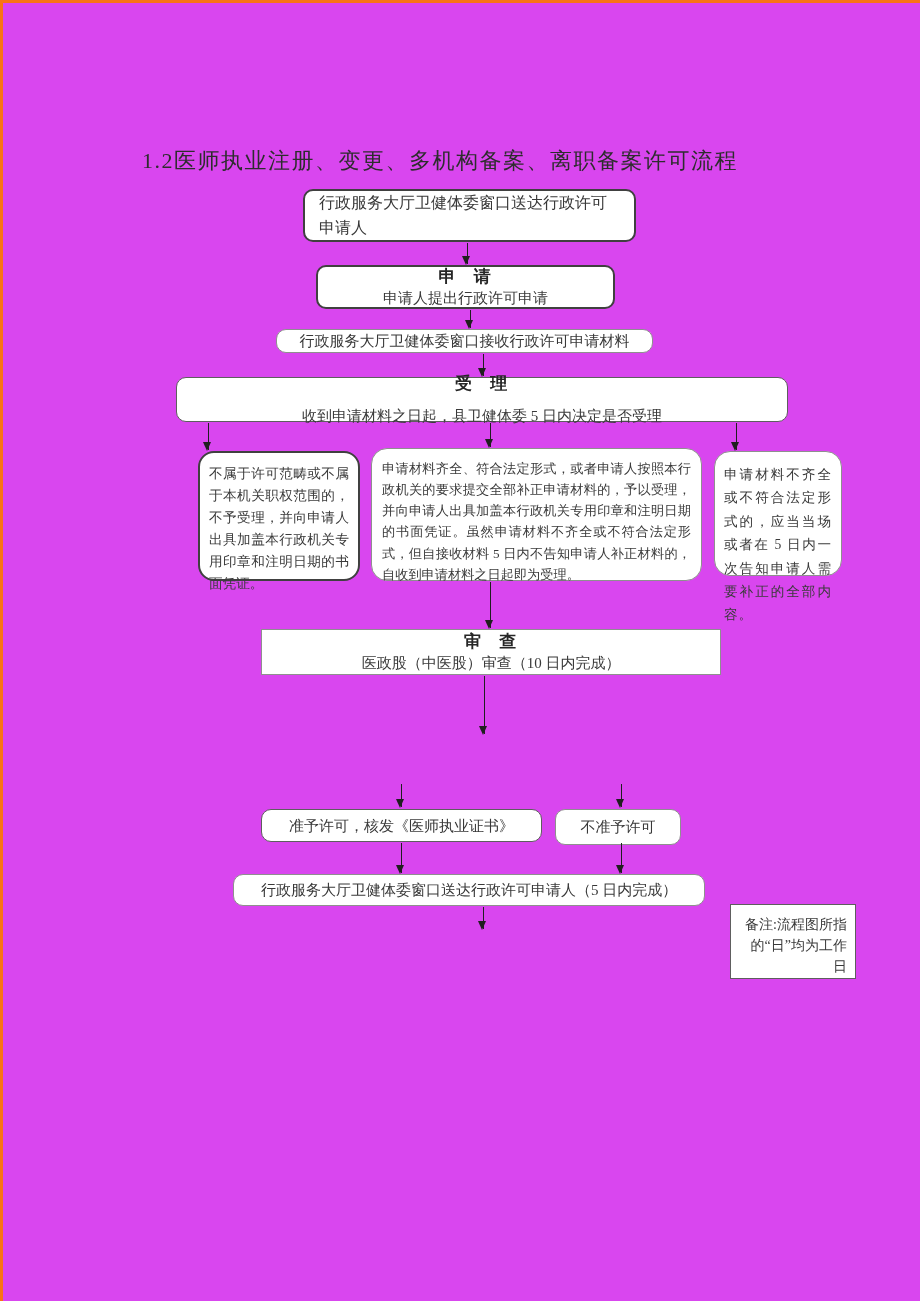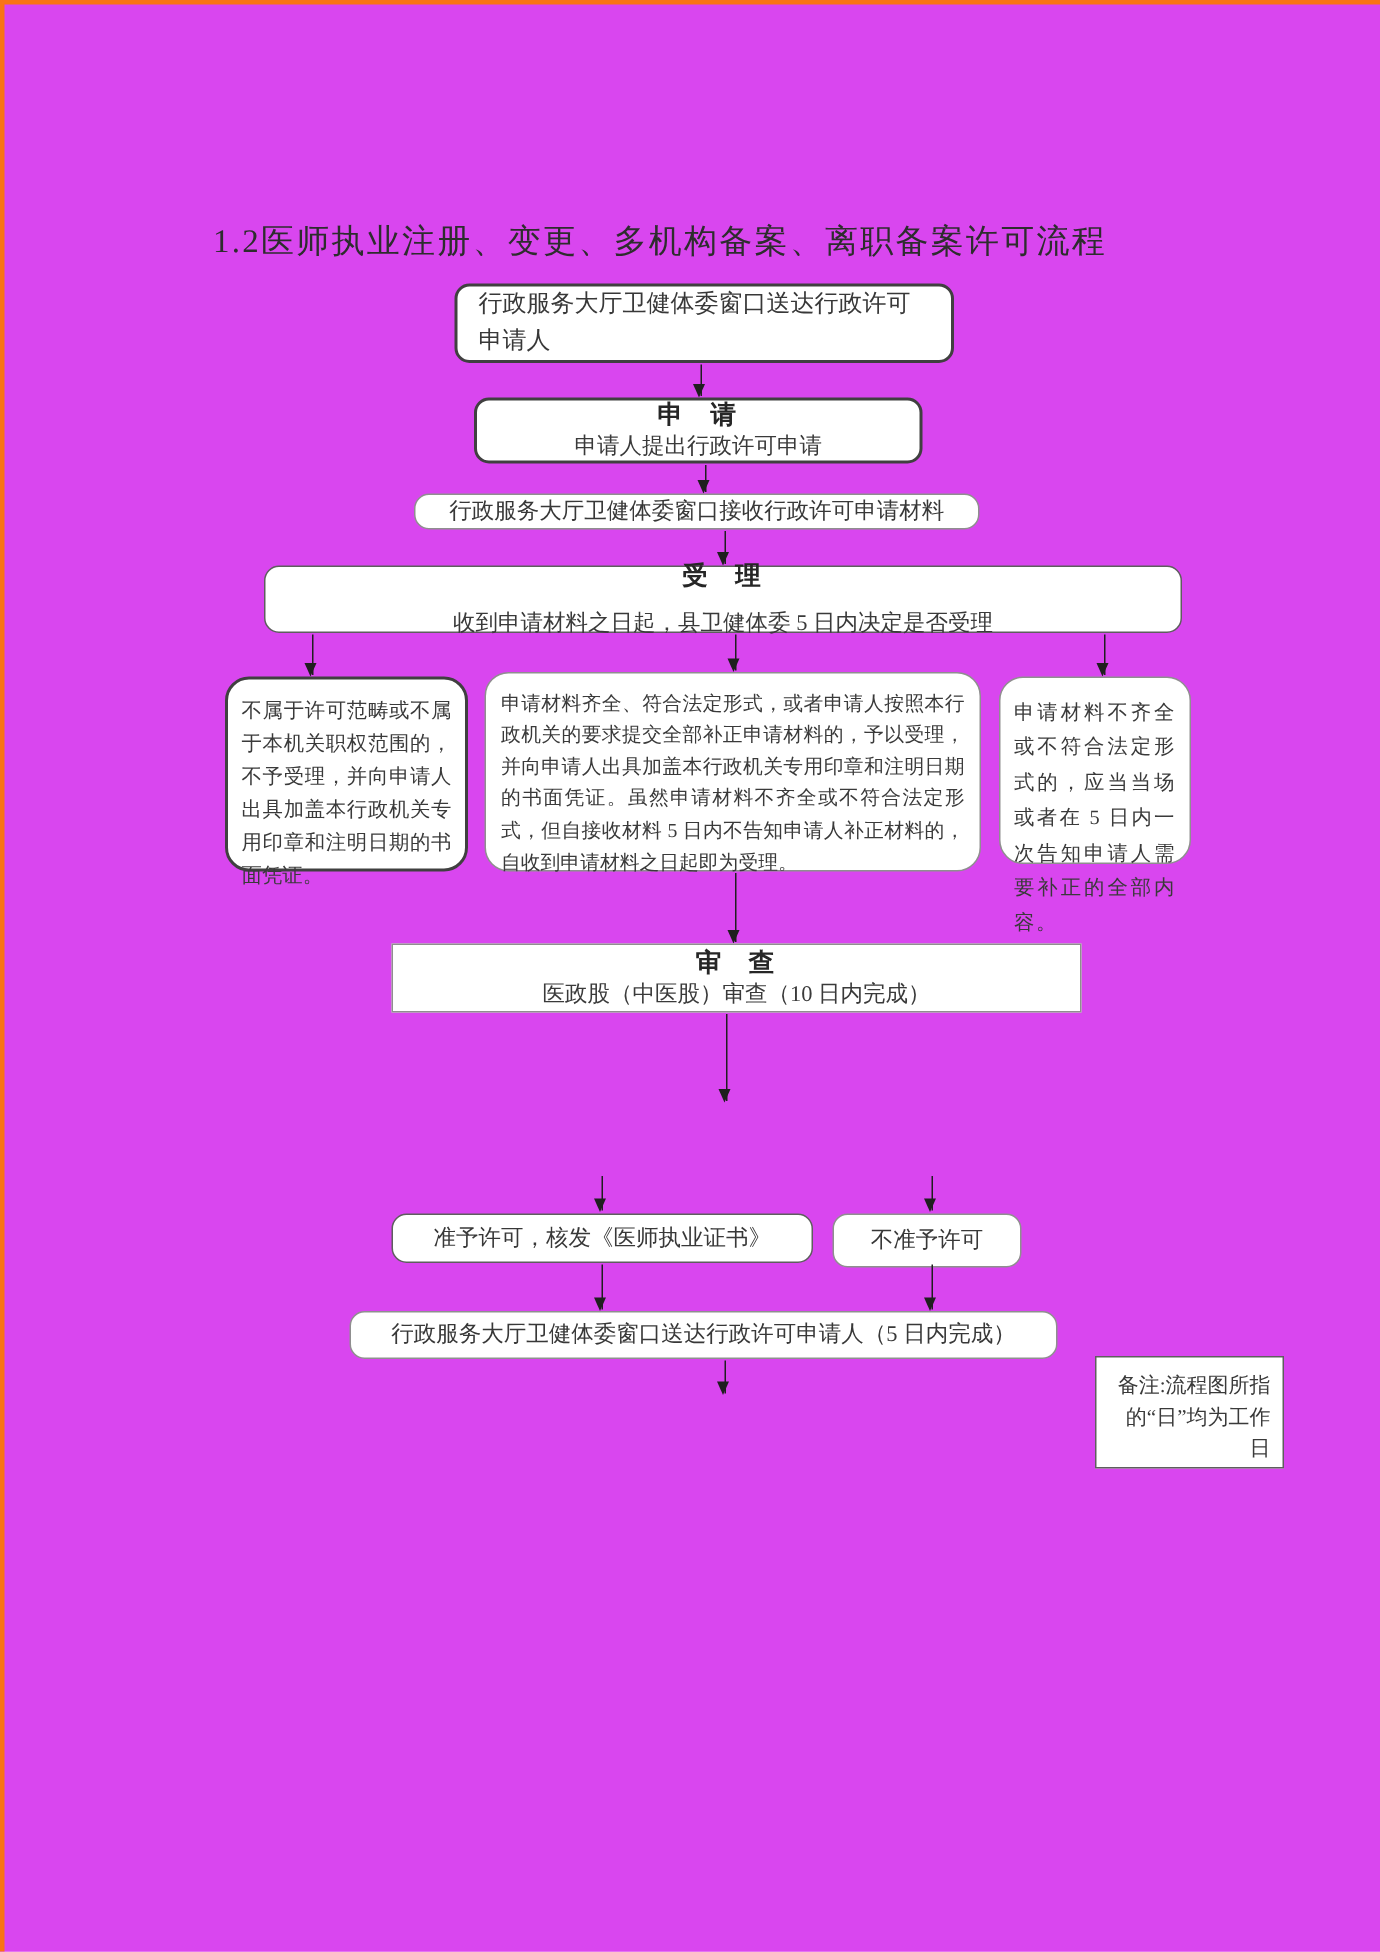--- a/index.html
+++ b/index.html
@@ -21,21 +21,21 @@
     white-space:nowrap;
   }
   .box{
     position:absolute;background:#ffffff;box-sizing:border-box;
     color:#383838;
   }
   .strong{border:2px solid #404040;}
   .mid{border:1.6px solid #5e5e5e;gap:12px;}
   .light{border:1.4px solid #8f8f8f;}
   .r10{border-radius:10px;}
-  .r16{border-radius:16px;}
+  .r16{border-radius:16px;margin-left:48px;}
   .square{border-radius:0;}
   .center{display:flex;flex-direction:column;justify-content:center;align-items:center;text-align:center;}
   .box-title{
     font-weight:bold;font-size:17px;color:#262626;
     word-spacing:10px;letter-spacing:2px;line-height:1.25;
   }
   .box-desc{font-size:15px;line-height:1.35;color:#3a3a3a;}
   .single{font-size:15px;line-height:1.2;}
   .para{
     font-size:13.2px;line-height:1.6;text-align:justify;

